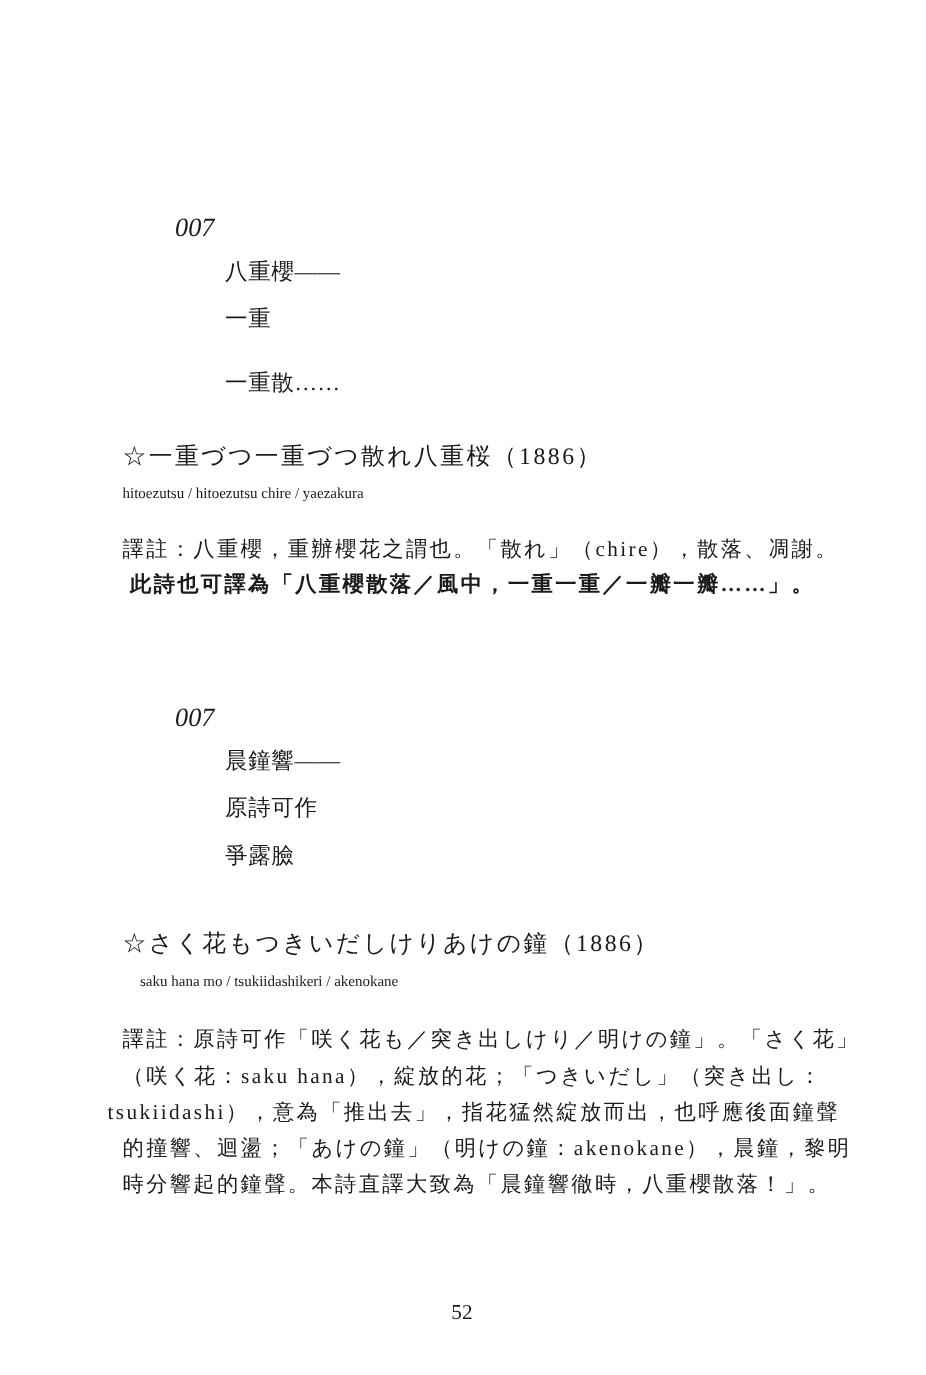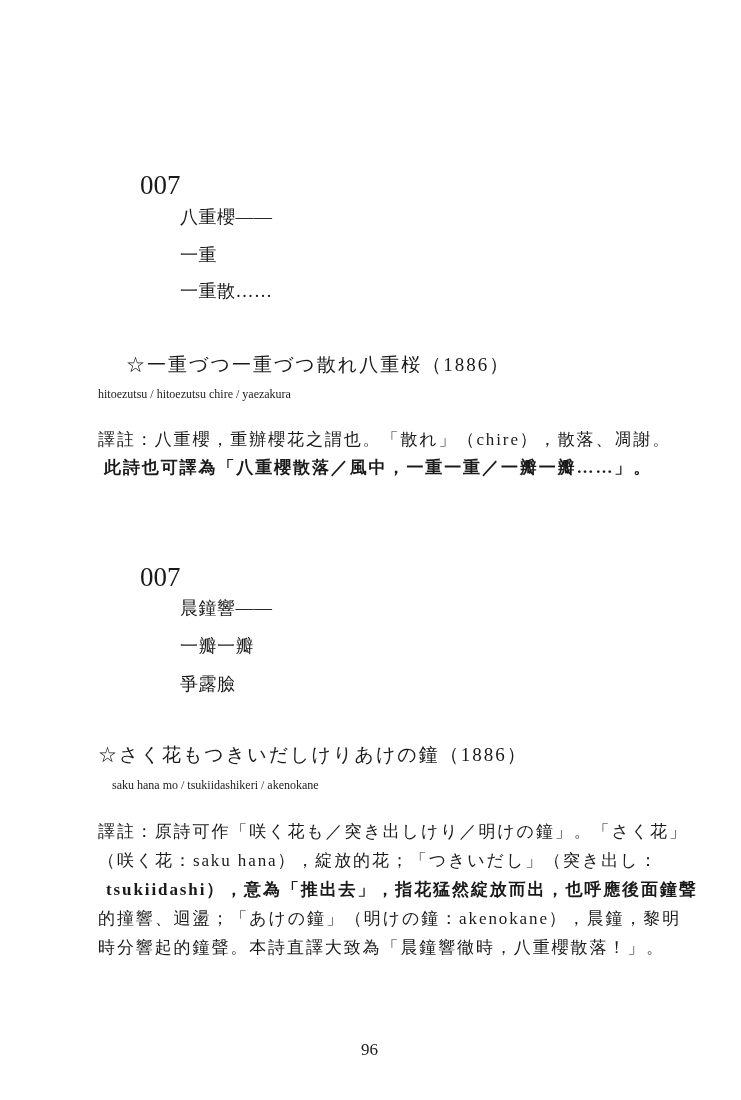--- a/index.html
+++ b/index.html
@@ -1,47 +1,47 @@
 <!DOCTYPE html>
 <html><head>
 <meta charset="utf-8">
 <style>
   html, body { margin:0; padding:0; background:#ffffff; }
   body { width:741px; height:1100px; position:relative; overflow:hidden; color:#1a1a1a;
          font-family:"Liberation Serif","DejaVu Serif",serif; }
   .abs { position:absolute; white-space:nowrap; }
-  .num { font-size:27px; }
+  .num { font-style:italic; font-size:21px; }
   .poem { font-size:18px; letter-spacing:0.5px; }
   .orig { font-size:19px; letter-spacing:2px; }
   .roma { font-size:12px; }
   .note { font-size:17px; letter-spacing:1.9px; }
   .pageno { font-size:17px; }
 </style>
 </head>
 <body>
 
 <div>
 
   <div class="abs num" style="left:140px;top:170px;">007</div>
   <div class="abs poem" style="left:180px;top:205px;">八重櫻——</div>
   <div class="abs poem" style="left:180px;top:243px;">一重</div>
-  <div class="abs poem" style="left:180px;top:279px;">一重散……</div>
+  <div class="abs poem" style="left:180px;top:294px;">一重散……</div>
 
-  <div class="abs orig" style="left:98px;top:352px;margin-left:28px;">☆一重づつ一重づつ散れ八重桜（1886）</div>
+  <div class="abs orig" style="left:98px;top:352px;">☆一重づつ一重づつ散れ八重桜（1886）</div>
   <div class="abs roma" style="left:98px;top:387px;">hitoezutsu / hitoezutsu chire / yaezakura</div>
   <div class="abs note" style="left:98px;top:428px;">譯註：八重櫻，重辦櫻花之謂也。「散れ」（chire），散落、凋謝。</div>
   <div class="abs note" style="left:104px;top:456px;font-weight:bold;">此詩也可譯為「八重櫻散落／風中，一重一重／一瓣一瓣……」。</div>
 
   <div class="abs num" style="left:140px;top:562px;">007</div>
   <div class="abs poem" style="left:180px;top:596px;">晨鐘響——</div>
-  <div class="abs poem" style="left:180px;top:634px;">一瓣一瓣</div>
+  <div class="abs poem" style="left:180px;top:634px;">原詩可作</div>
   <div class="abs poem" style="left:180px;top:672px;">爭露臉</div>
 
   <div class="abs orig" style="left:98px;top:742px;">☆さく花もつきいだしけりあけの鐘（1886）</div>
   <div class="abs roma" style="left:112px;top:778px;">saku hana mo / tsukiidashikeri / akenokane</div>
   <div class="abs note" style="left:98px;top:820px;">譯註：原詩可作「咲く花も／突き出しけり／明けの鐘」。「さく花」</div>
   <div class="abs note" style="left:98px;top:849px;">（咲く花：saku hana），綻放的花；「つきいだし」（突き出し：</div>
-  <div class="abs note" style="left:106px;top:878px;font-weight:bold;">tsukiidashi），意為「推出去」，指花猛然綻放而出，也呼應後面鐘聲</div>
+  <div class="abs note" style="left:86px;top:878px;">tsukiidashi），意為「推出去」，指花猛然綻放而出，也呼應後面鐘聲</div>
   <div class="abs note" style="left:98px;top:907px;">的撞響、迴盪；「あけの鐘」（明けの鐘：akenokane），晨鐘，黎明</div>
   <div class="abs note" style="left:98px;top:936px;">時分響起的鐘聲。本詩直譯大致為「晨鐘響徹時，八重櫻散落！」。</div>
 
-  <div class="abs pageno" style="left:361px;top:1040px;">96</div>
+  <div class="abs pageno" style="left:361px;top:1040px;">52</div>
 </div>
 
 </body></html>

